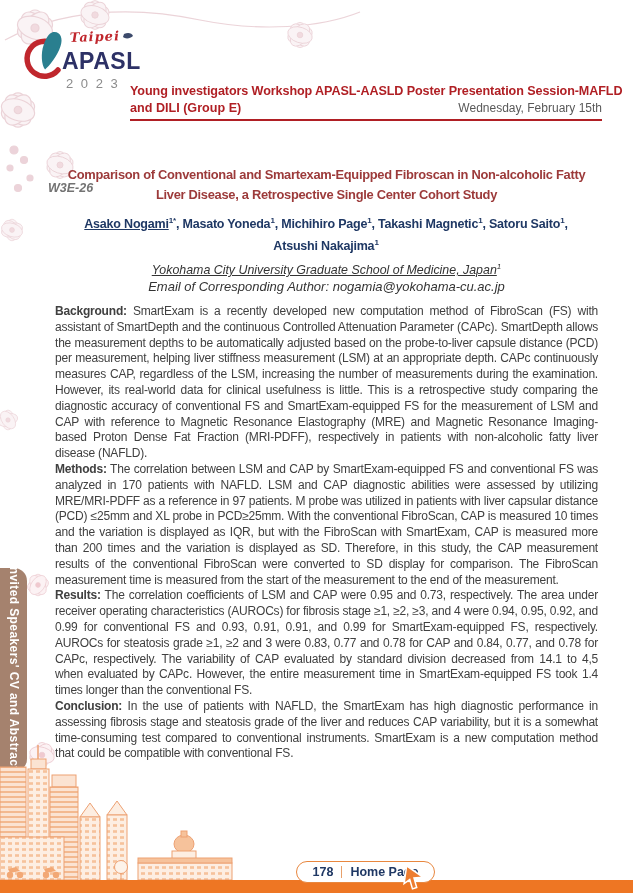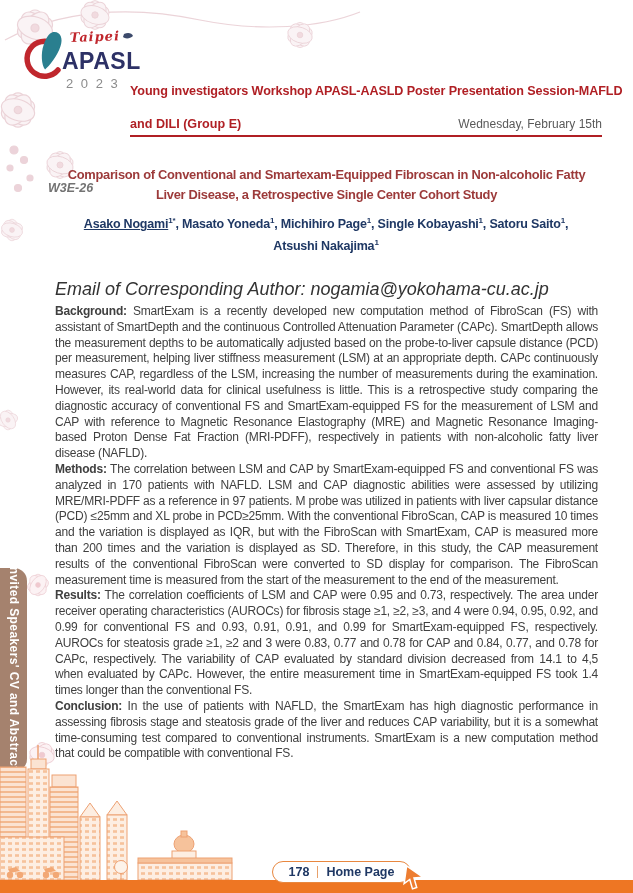--- a/index.html
+++ b/index.html
@@ -5,51 +5,51 @@
   html,body{margin:0;padding:0;background:#ffffff;}
   #page{position:relative;width:633px;height:893px;background:#ffffff;overflow:hidden;
         font-family:"Liberation Sans",sans-serif;}
   
   .deco{position:absolute;pointer-events:none;}
   
   #logo{position:absolute;left:20px;top:22px;width:125px;height:78px;}
   
   #session{position:absolute;left:130px;top:84px;width:472px;}
   .session-line1{color:#b01f24;font-weight:bold;font-size:12.6px;letter-spacing:-0.1px;white-space:nowrap;}
-  .session-row2{display:flex;justify-content:space-between;align-items:baseline;margin-top:19px;}
+  .session-row2{display:flex;justify-content:space-between;align-items:baseline;margin-top:3px;}
   .session-line2{color:#b01f24;font-weight:bold;font-size:12.6px;}
   .session-date{color:#595959;font-size:12px;}
   .session-rule{margin-top:4px;height:2px;background:#b01f24;}
   
   #code{position:absolute;left:48px;top:141px;color:#737373;font-weight:bold;font-style:italic;font-size:12.5px;margin-top:40px;}
   #title{position:absolute;left:55px;top:165px;width:543px;text-align:center;
          color:#9c3a3a;font-weight:bold;font-size:12.9px;letter-spacing:-0.3px;line-height:19.5px;}
   #authors{position:absolute;left:76px;top:212px;width:500px;text-align:center;
            color:#1f3864;font-weight:bold;font-size:12.5px;letter-spacing:-0.2px;line-height:18.5px;}
   #authors sup{font-size:8px;}
   #authors .u{text-decoration:underline;}
   #affil{position:absolute;left:55px;top:262px;width:543px;text-align:center;
          color:#333333;font-style:italic;font-size:12.4px;}
   #affil .aff-text{text-decoration:underline;}
   #affil sup{font-size:8px;}
-  #email{position:absolute;left:55px;top:279px;width:543px;text-align:left;
-         color:#333333;font-style:italic;font-size:18px;}
+  #email{position:absolute;left:55px;top:279px;width:543px;text-align:center;
+         color:#333333;font-style:italic;font-size:13px;}
   
   #body{position:absolute;left:55px;top:304px;width:543px;color:#404040;
         font-size:12px;line-height:15.8px;letter-spacing:-0.2px;text-align:justify;}
   #body p{margin:0;}
   #body .label{font-weight:bold;}
   
   #side-tab{position:absolute;left:0;top:568px;width:27px;height:204px;background:#a5826e;
             border-radius:0 13px 13px 0;display:flex;align-items:center;justify-content:center;}
   #side-tab span{writing-mode:vertical-rl;color:#ffffff;font-weight:bold;font-size:12px;
                  letter-spacing:0.4px;white-space:nowrap;}
   
   #bottom-bar{position:absolute;left:0;bottom:0;width:633px;height:13px;background:#ee7623;}
-  #home-pill{position:absolute;left:272px;top:861px;width:139px;height:22px;background:#ffffff;
+  #home-pill{position:absolute;left:296px;top:861px;width:139px;height:22px;background:#ffffff;
              border:1.5px solid #e8873f;border-radius:13px;display:flex;align-items:center;
              justify-content:center;gap:8px;box-sizing:border-box;}
   #home-pill .pg{color:#1f3864;font-weight:bold;font-size:12.5px;}
   #home-pill .sep{width:1px;height:12px;background:#e8a06a;}
   #home-pill .hp{color:#1f3864;font-weight:bold;font-size:12.5px;}
   #cursor{position:absolute;left:402px;top:866px;width:24px;height:24px;}
   #skyline{position:absolute;left:0;bottom:0;width:245px;height:148px;}
 </style>
 </head>
 <body>
@@ -153,21 +153,24 @@
     <div class="session-line1">Young investigators Workshop APASL-AASLD Poster Presentation Session-MAFLD</div>
     <div class="session-row2">
       <span class="session-line2">and DILI (Group E)</span>
       <span class="session-date">Wednesday, February 15th</span>
     </div>
     <div class="session-rule"></div>
   </div>
 
   <div id="code">W3E-26</div>
   <div id="title">Comparison of Conventional and Smartexam-Equipped Fibroscan in Non-alcoholic Fatty Liver Disease, a Retrospective Single Center Cohort Study</div>
-  <div id="authors"><span><span class="u">Asako Nogami</span><sup>1*</sup></span>, <span><span>Masato Yoneda</span><sup>1</sup></span>, <span><span>Michihiro Page</span><sup>1</sup></span>, <span><span>Single Kobayashi</span><sup>1</sup></span>, <span><span>Satoru Saito</span><sup>1</sup></span>, <span><span>Atsushi Nakajima</span><sup>1</sup></span></div>
+  <div id="authors"><span><span class="u">Asako Nogami</span><sup>1*</sup></span>, <span><span>Masato Yoneda</span><sup>1</sup></span>, <span><span>Michihiro Page</span><sup>1</sup></span>, <span><span>Takashi Magnetic</span><sup>1</sup></span>, <span><span>Satoru Saito</span><sup>1</sup></span>, <span><span>Atsushi Nakajima</span><sup>1</sup></span></div>
+  <div id="affil">
+    <span class="aff-text">Yokohama City University Graduate School of Medicine, Japan</span><sup>1</sup>
+  </div>
   <div id="email">Email of Corresponding Author: nogamia@yokohama-cu.ac.jp</div>
 
   <div id="body">
     <p class="para"><span class="label">Background:</span> <span>SmartExam is a recently developed new computation method of FibroScan (FS) with assistant of SmartDepth and the continuous Controlled Attenuation Parameter (CAPc). SmartDepth allows the measurement depths to be automatically adjusted based on the probe-to-liver capsule distance (PCD) per measurement, helping liver stiffness measurement (LSM) at an appropriate depth. CAPc continuously measures CAP, regardless of the LSM, increasing the number of measurements during the examination. However, its real-world data for clinical usefulness is little. This is a retrospective study comparing the diagnostic accuracy of conventional FS and SmartExam-equipped FS for the measurement of LSM and CAP with reference to Magnetic Resonance Elastography (MRE) and Magnetic Resonance Imaging-based Proton Dense Fat Fraction (MRI-PDFF), respectively in patients with non-alcoholic fatty liver disease (NAFLD).</span></p>
     <p class="para"><span class="label">Methods:</span> <span>The correlation between LSM and CAP by SmartExam-equipped FS and conventional FS was analyzed in 170 patients with NAFLD. LSM and CAP diagnostic abilities were assessed by utilizing MRE/MRI-PDFF as a reference in 97 patients. M probe was utilized in patients with liver capsular distance (PCD) ≤25mm and XL probe in PCD≥25mm. With the conventional FibroScan, CAP is measured 10 times and the variation is displayed as IQR, but with the FibroScan with SmartExam, CAP is measured more than 200 times and the variation is displayed as SD. Therefore, in this study, the CAP measurement results of the conventional FibroScan were converted to SD display for comparison. The FibroScan measurement time is measured from the start of the measurement to the end of the measurement.</span></p>
     <p class="para"><span class="label">Results:</span> <span>The correlation coefficients of LSM and CAP were 0.95 and 0.73, respectively. The area under receiver operating characteristics (AUROCs) for fibrosis stage ≥1, ≥2, ≥3, and 4 were 0.94, 0.95, 0.92, and 0.99 for conventional FS and 0.93, 0.91, 0.91, and 0.99 for SmartExam-equipped FS, respectively. AUROCs for steatosis grade ≥1, ≥2 and 3 were 0.83, 0.77 and 0.78 for CAP and 0.84, 0.77, and 0.78 for CAPc, respectively. The variability of CAP evaluated by standard division decreased from 14.1 to 4,5 when evaluated by CAPc. However, the entire measurement time in SmartExam-equipped FS took 1.4 times longer than the conventional FS.</span></p>
     <p class="para"><span class="label">Conclusion:</span> <span>In the use of patients with NAFLD, the SmartExam has high diagnostic performance in assessing fibrosis stage and steatosis grade of the liver and reduces CAP variability, but it is a somewhat time-consuming test compared to conventional instruments. SmartExam is a new computation method that could be compatible with conventional FS.</span></p>
   </div>
 
   <div id="side-tab">

